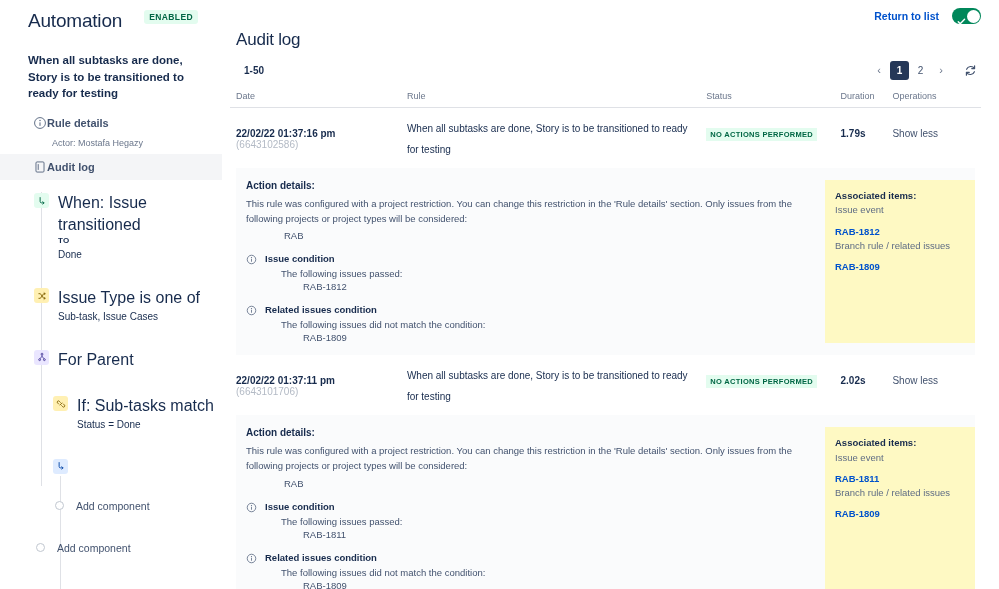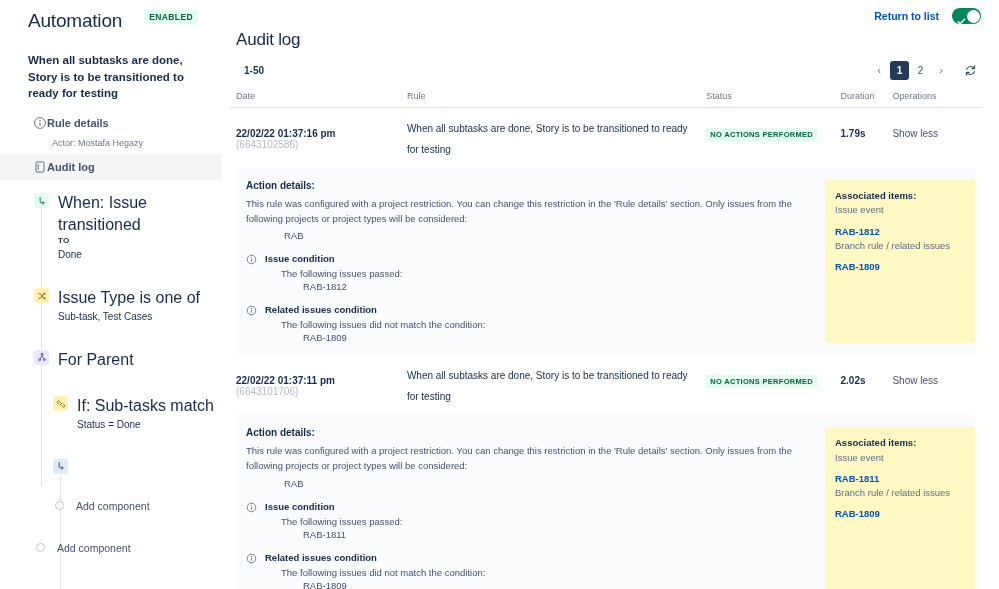--- a/index.html
+++ b/index.html
@@ -255,21 +255,21 @@
 
       <div class="comp">
         <span class="comp-ico ico-yellow">
           <svg viewBox="0 0 16 16" width="10" height="10">
               <path d="M3 4.3h2.4l5.2 7.4H13M3 11.7h2.4l5.2-7.4H13" fill="none" stroke="#7f5f01" stroke-width="1.4" stroke-linecap="round"></path>
               <path d="M11.3 2.8 13 4.3l-1.7 1.5M11.3 10.2 13 11.7l-1.7 1.5" fill="none" stroke="#7f5f01" stroke-width="1.3" stroke-linecap="round" stroke-linejoin="round"></path>
             </svg>
         </span>
         <div class="comp-body">
           <div class="comp-title">Issue Type is one of</div>
-          <div class="comp-sub">Sub-task, Test Cases</div>
+          <div class="comp-sub">Sub-task, Issue Cases</div>
         </div>
       </div>
 
       <div class="comp">
         <span class="comp-ico ico-purple">
           <svg viewBox="0 0 16 16" width="10" height="10">
               <circle cx="8" cy="3.4" r="1.5" fill="none" stroke="#403294" stroke-width="1.3"></circle>
               <circle cx="4.2" cy="12.3" r="1.5" fill="none" stroke="#403294" stroke-width="1.3"></circle>
               <circle cx="11.8" cy="12.3" r="1.5" fill="none" stroke="#403294" stroke-width="1.3"></circle>
               <path d="M8 5v2.4M4.6 10.9 7.4 7.7M11.4 10.9 8.6 7.7" fill="none" stroke="#403294" stroke-width="1.3" stroke-linecap="round"></path>

